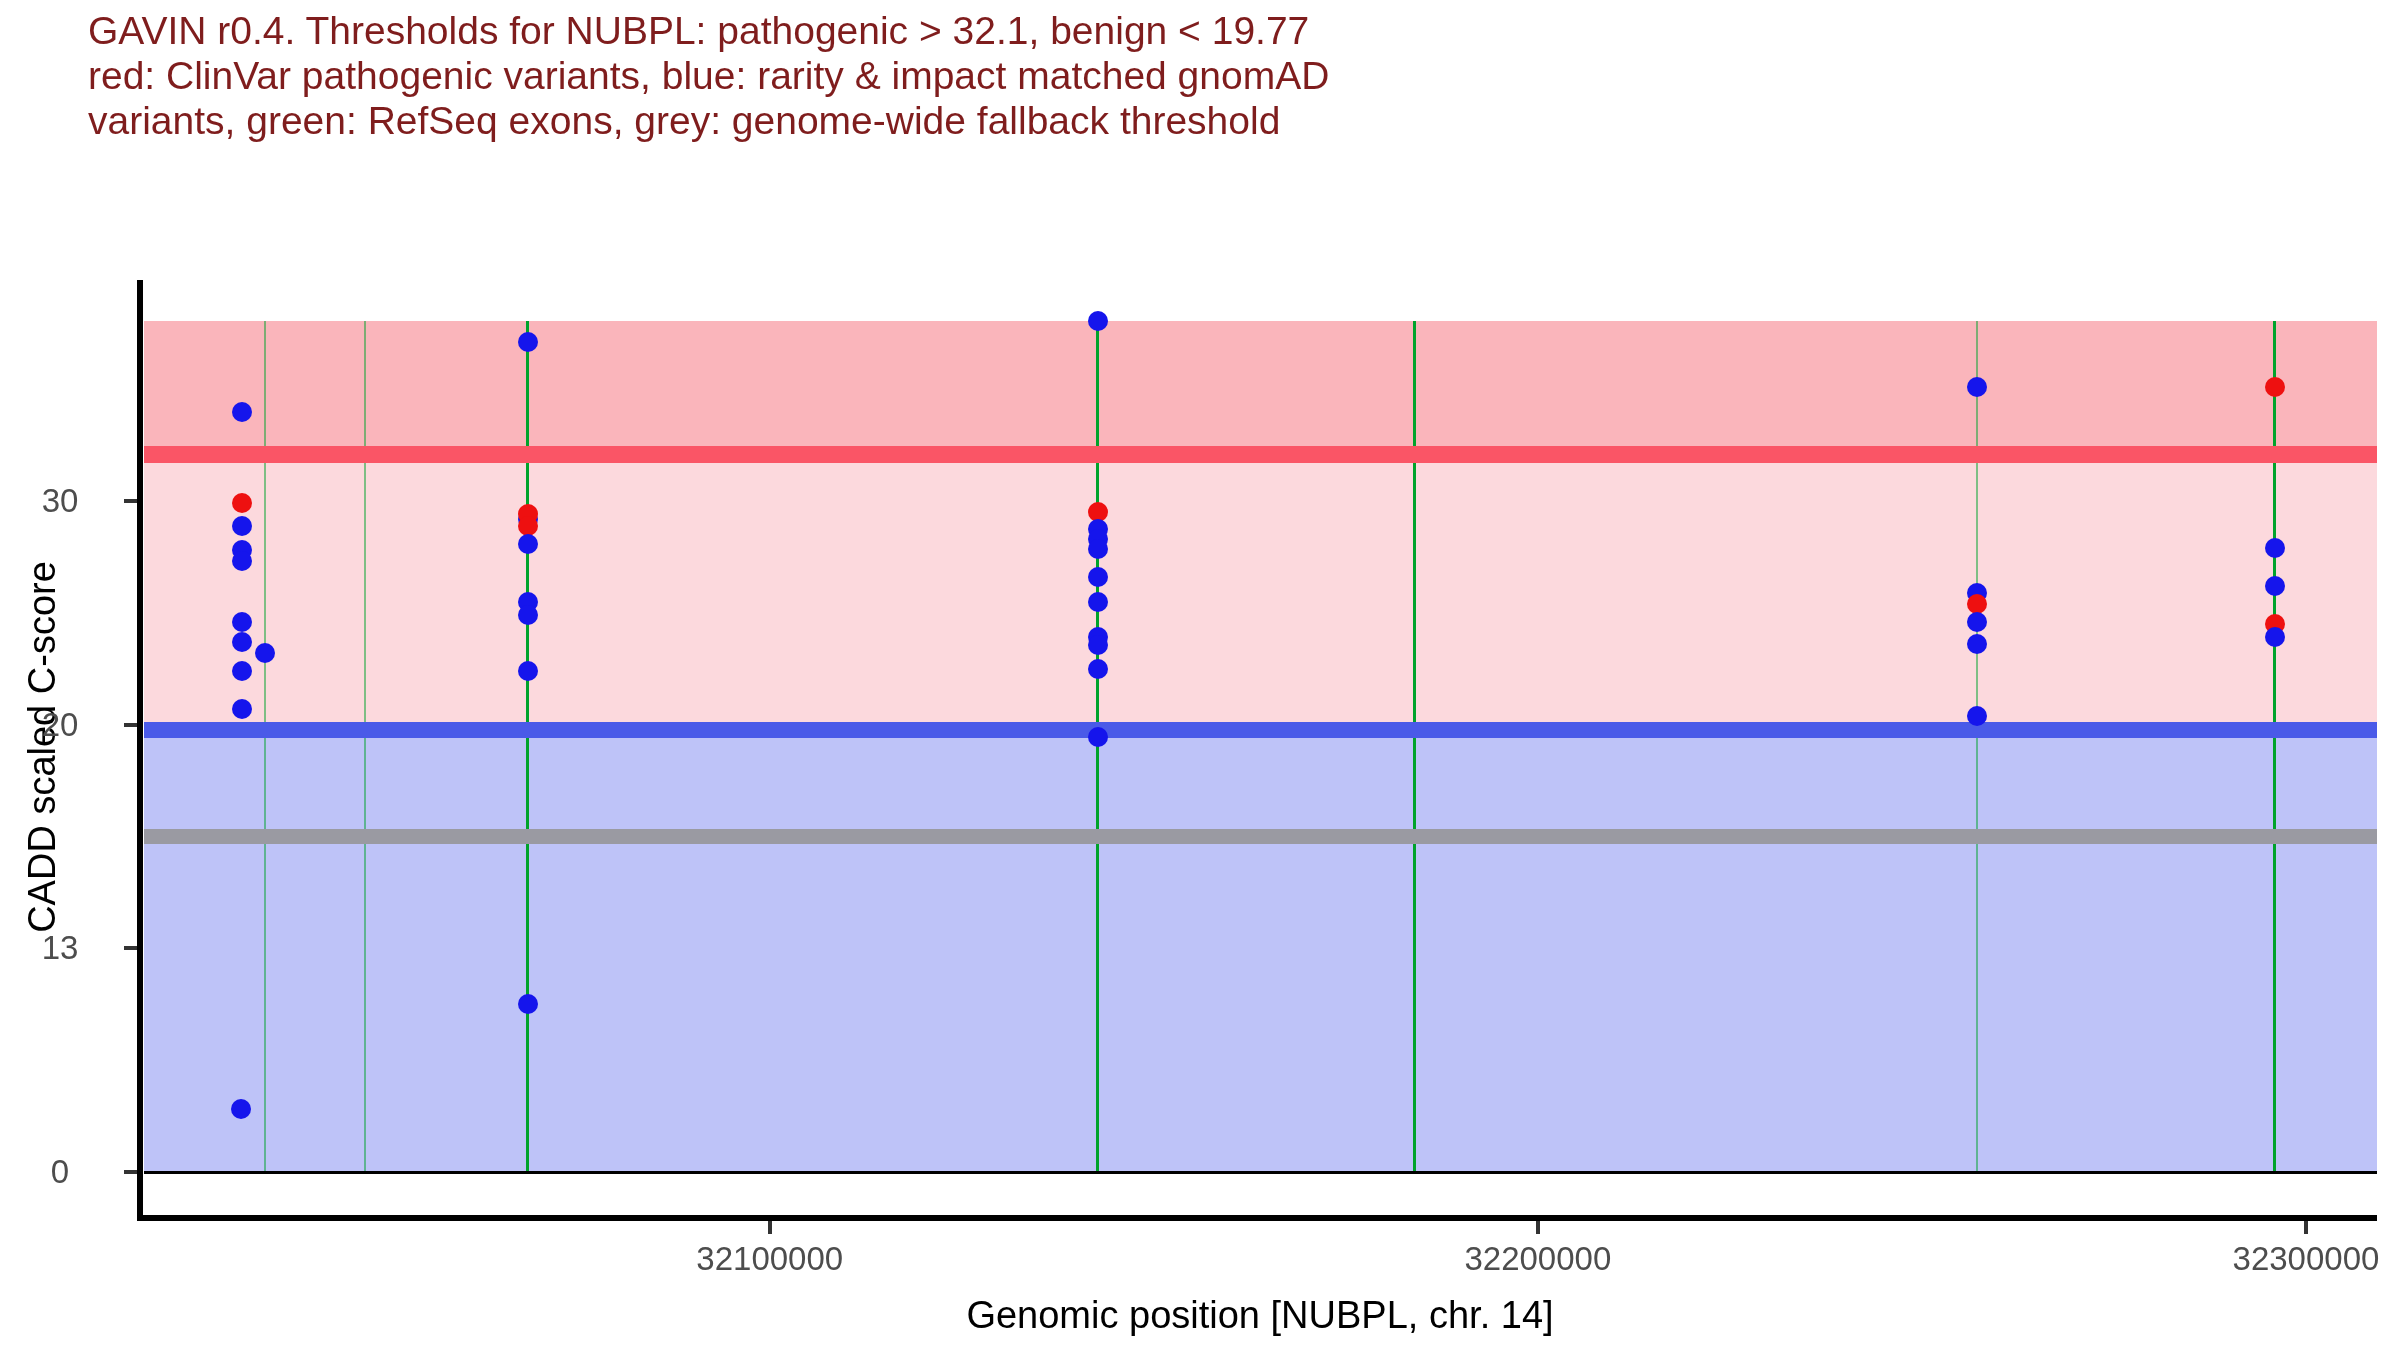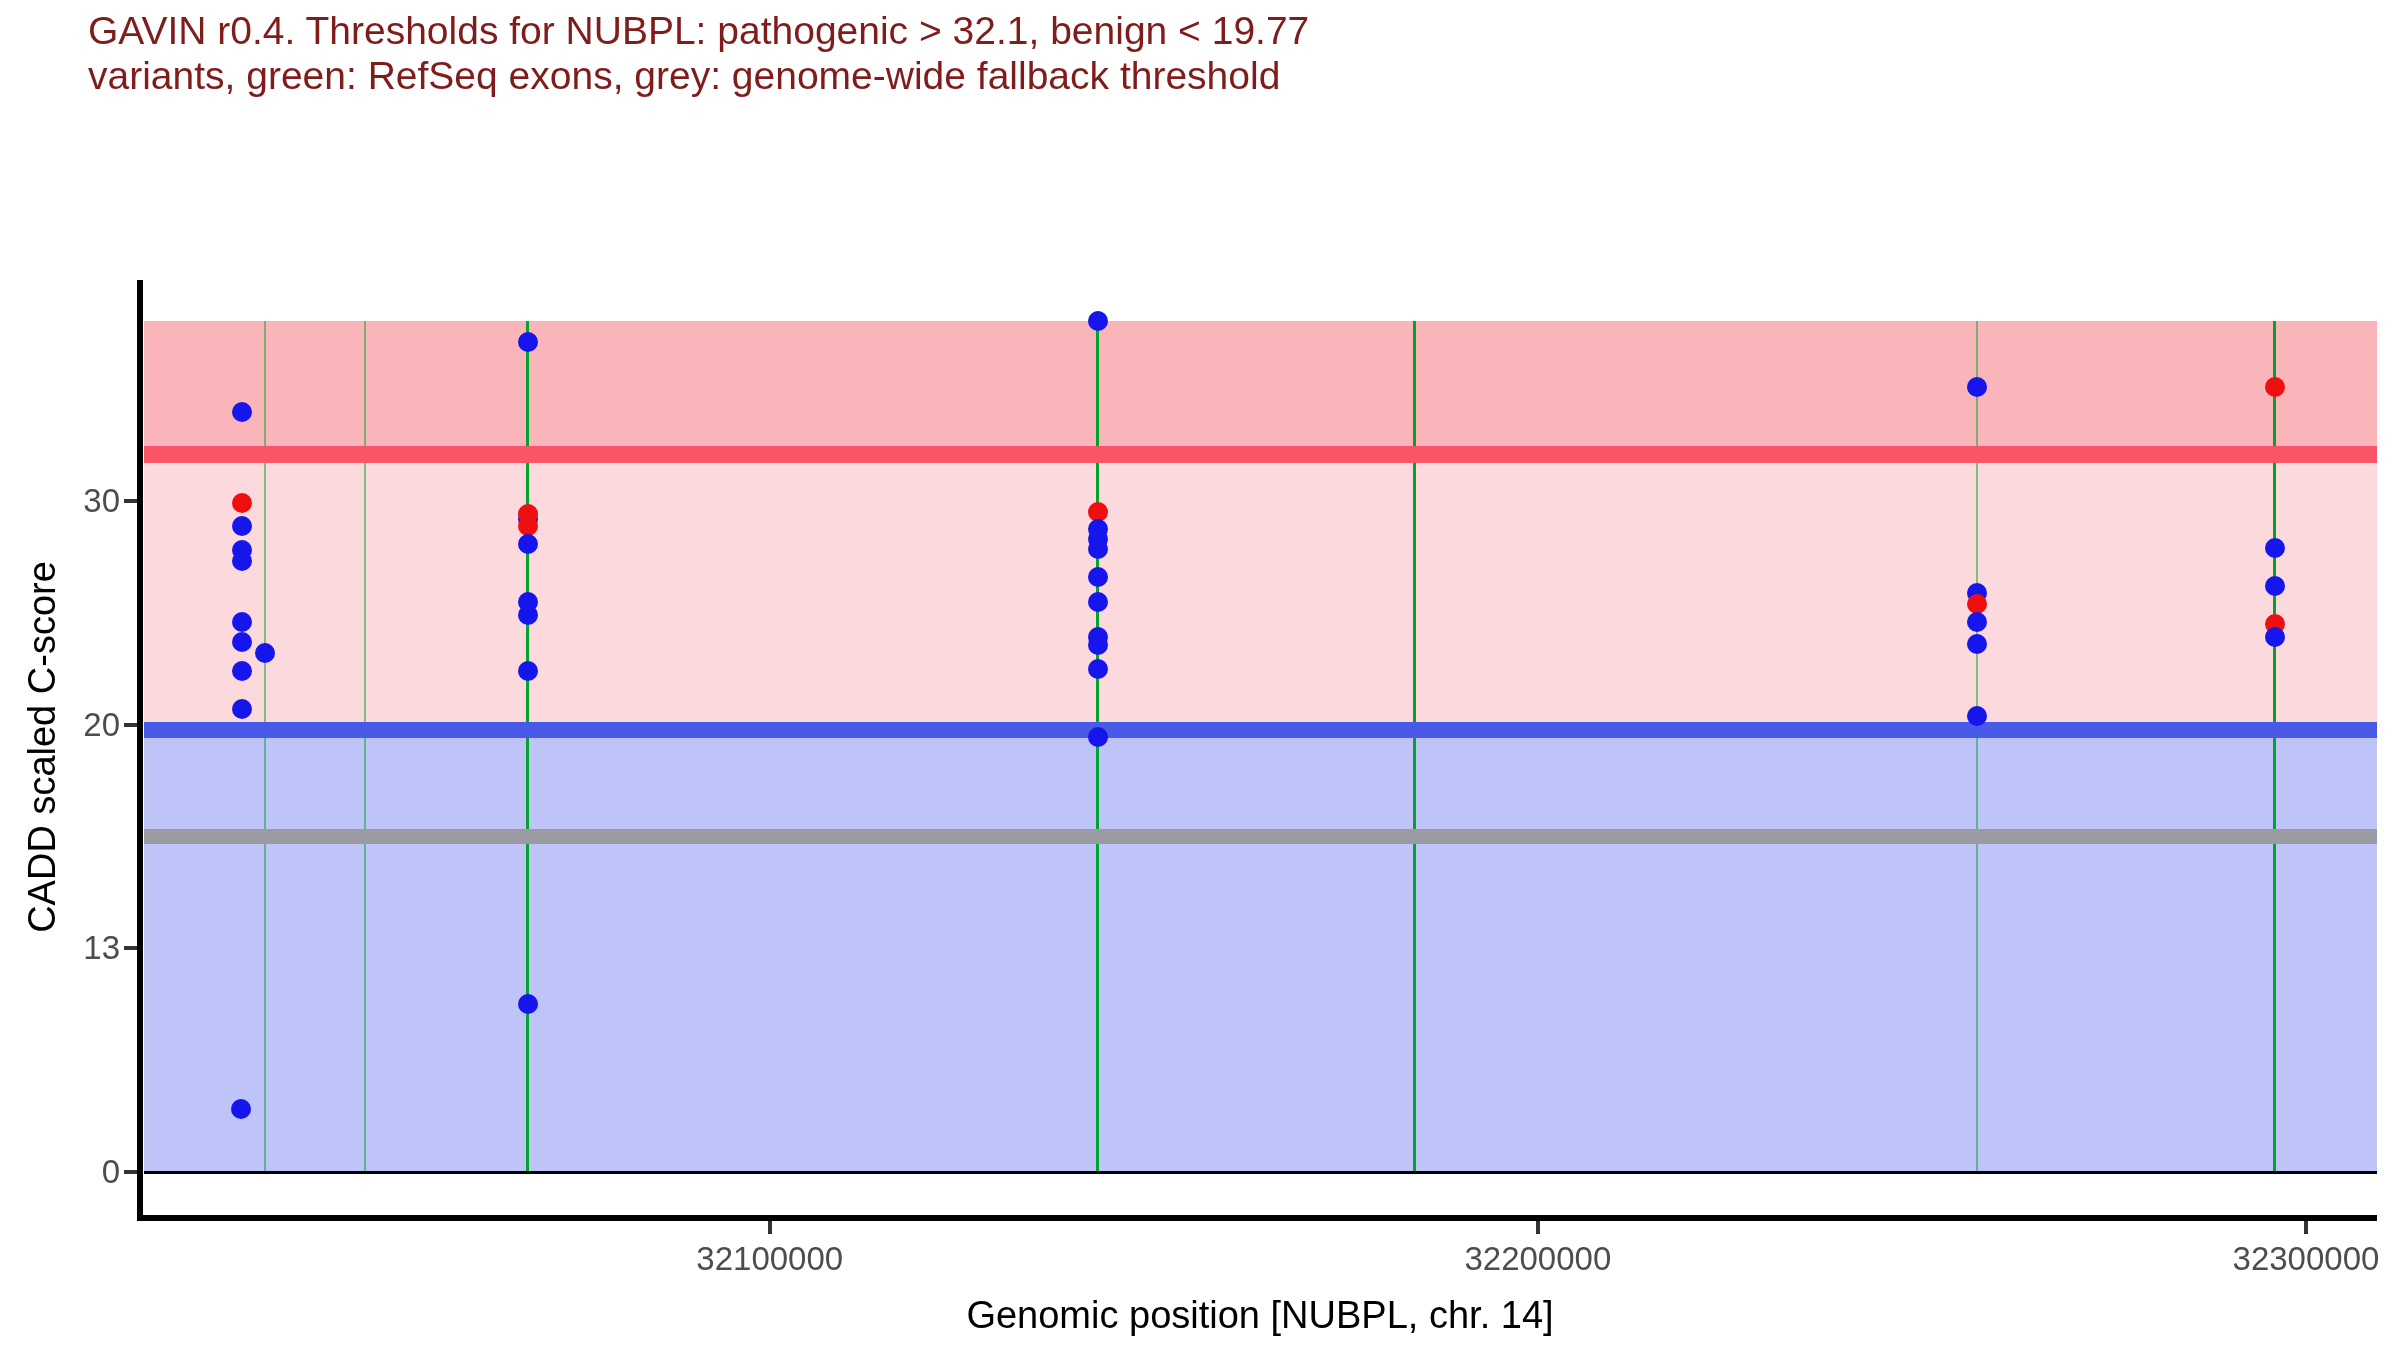--- a/index.html
+++ b/index.html
@@ -25,29 +25,30 @@
     transform:translate(-50%,-50%) rotate(-90deg);
     font-size:38px;color:#000000;white-space:nowrap;
   }
   .band{position:absolute;}
   .hline{position:absolute;}
   .vline{position:absolute;}
   .dot{position:absolute;border-radius:50%;width:20px;height:20px;transform:translate(-50%,-50%);}
   .tick{position:absolute;background:#333333;}
   .tick-label{position:absolute;font-size:33px;color:#4d4d4d;}
   .x-tick-label{transform:translateX(-50%);top:1240px;text-align:right;}
-  .y-tick-label{left:0;width:120px;text-align:right;transform:translateY(-50%);}
+  .y-tick-label{left:0;width:120px;text-align:center;transform:translateY(-50%);}
 </style>
 </head>
 <body>
 
 <div class="figure">
 
   <div class="title-block">
     <div>GAVIN r0.4. Thresholds for NUBPL: pathogenic &gt; 32.1, benign &lt; 19.77</div>
+    <div>red: ClinVar pathogenic variants, blue: rarity &amp; impact matched gnomAD</div>
     <div>variants, green: RefSeq exons, grey: genome-wide fallback threshold</div>
   </div>
 
   <div id="panel">
       <div class="band" style="left: 144px; width: 2233px; top: 320.934px; height: 133.092px; background: rgb(250, 181, 187);"></div>
       <div class="band" style="left: 144px; width: 2233px; top: 454.026px; height: 275.803px; background: rgb(252, 217, 221);"></div>
       <div class="band" style="left: 144px; width: 2233px; top: 729.829px; height: 442.224px; background: rgb(190, 195, 248);"></div>
       <div class="vline" style="left: 264.127px; width: 2px; top: 320.934px; height: 851.118px; background: rgb(0, 163, 43); opacity: 0.5;"></div>
       <div class="vline" style="left: 363.979px; width: 2px; top: 320.934px; height: 851.118px; background: rgb(0, 163, 43); opacity: 0.5;"></div>
       <div class="vline" style="left: 526.315px; width: 3px; top: 320.934px; height: 851.118px; background: rgb(0, 163, 43); opacity: 1;"></div>

